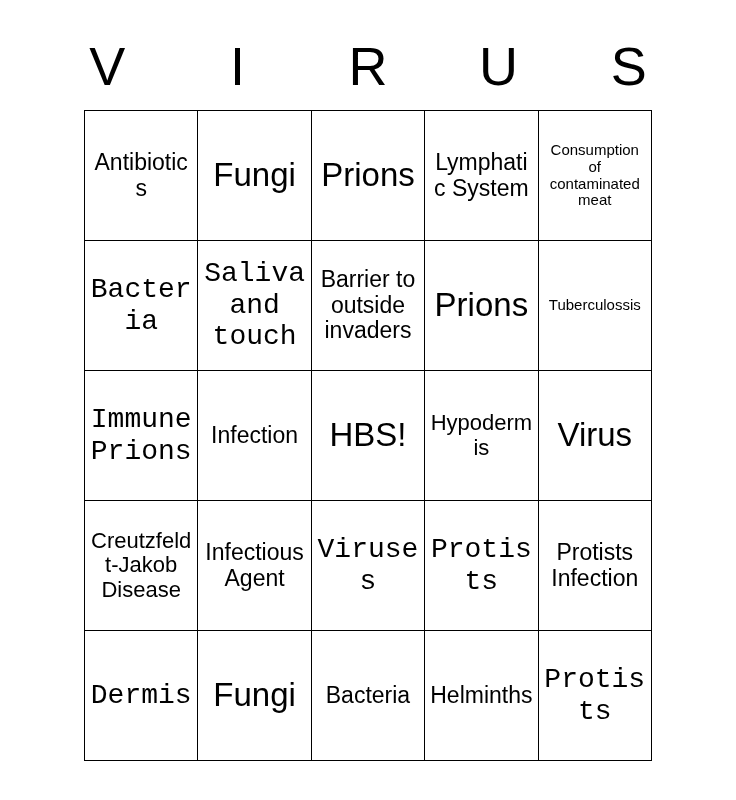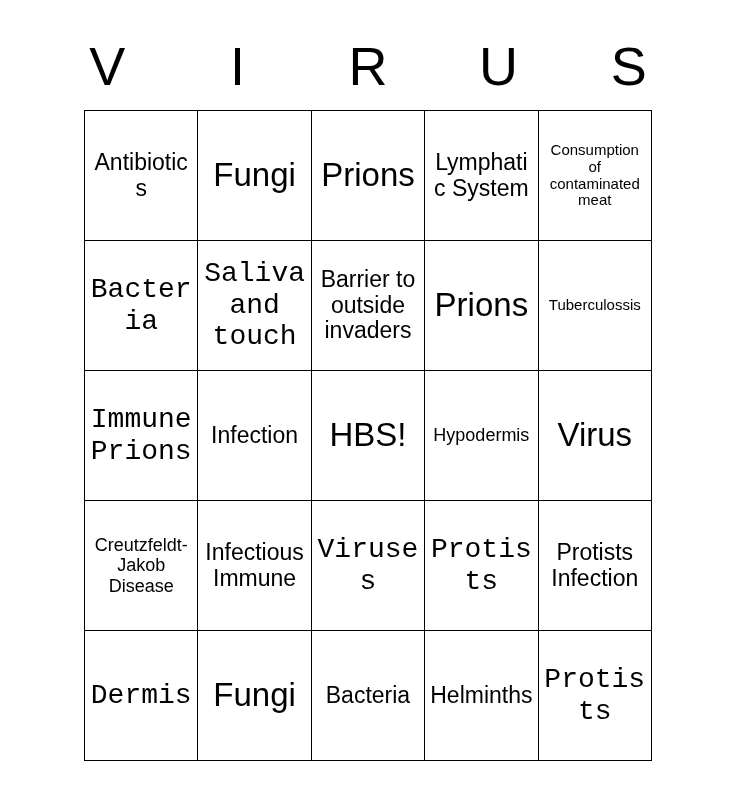--- a/index.html
+++ b/index.html
@@ -52,21 +52,21 @@
     vertical-align: middle;
     padding: 3px 5px;
     box-sizing: border-box;
     line-height: 1.12;
     word-wrap: break-word;
   }
   
   .fs-xl { font-size: 33px; }
   .fs-lg { font-size: 28px; font-family: Liberation Mono, monospace; }
   .fs-md { font-size: 23px; }
-  .fs-sm { font-size: 18px; }
+  .fs-sm { font-size: 22px; }
   .fs-xs { font-size: 15px; }
 </style>
 </head>
 <body>
 
 <div class="page">
 
   <div class="title-row">
     <div class="title-letter">V</div>
     <div class="title-letter">I</div>
@@ -93,21 +93,21 @@
       </tr>
       <tr>
         <td class="fs-lg">Immune Prions</td>
         <td class="fs-md">Infection</td>
         <td class="fs-xl">HBS!</td>
         <td class="fs-sm">Hypodermis</td>
         <td class="fs-xl">Virus</td>
       </tr>
       <tr>
         <td class="fs-sm">Creutzfeldt-Jakob Disease</td>
-        <td class="fs-md">Infectious Immune</td>
+        <td class="fs-md">Infectious Agent</td>
         <td class="fs-lg">Viruses</td>
         <td class="fs-lg">Protists</td>
         <td class="fs-md">Protists Infection</td>
       </tr>
       <tr>
         <td class="fs-lg">Dermis</td>
         <td class="fs-xl">Fungi</td>
         <td class="fs-md">Bacteria</td>
         <td class="fs-md">Helminths</td>
         <td class="fs-lg">Protists</td>

